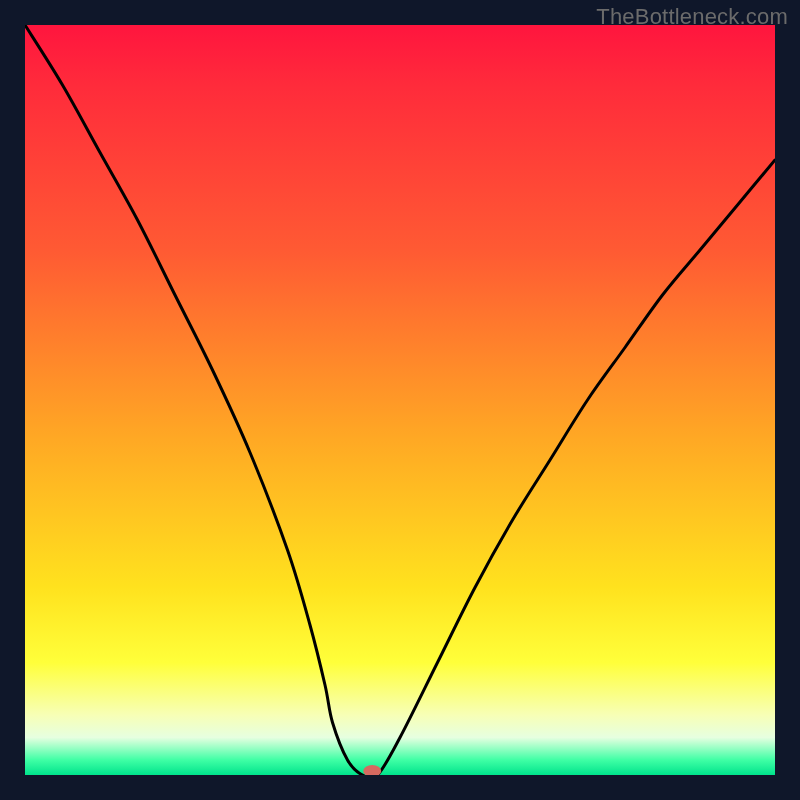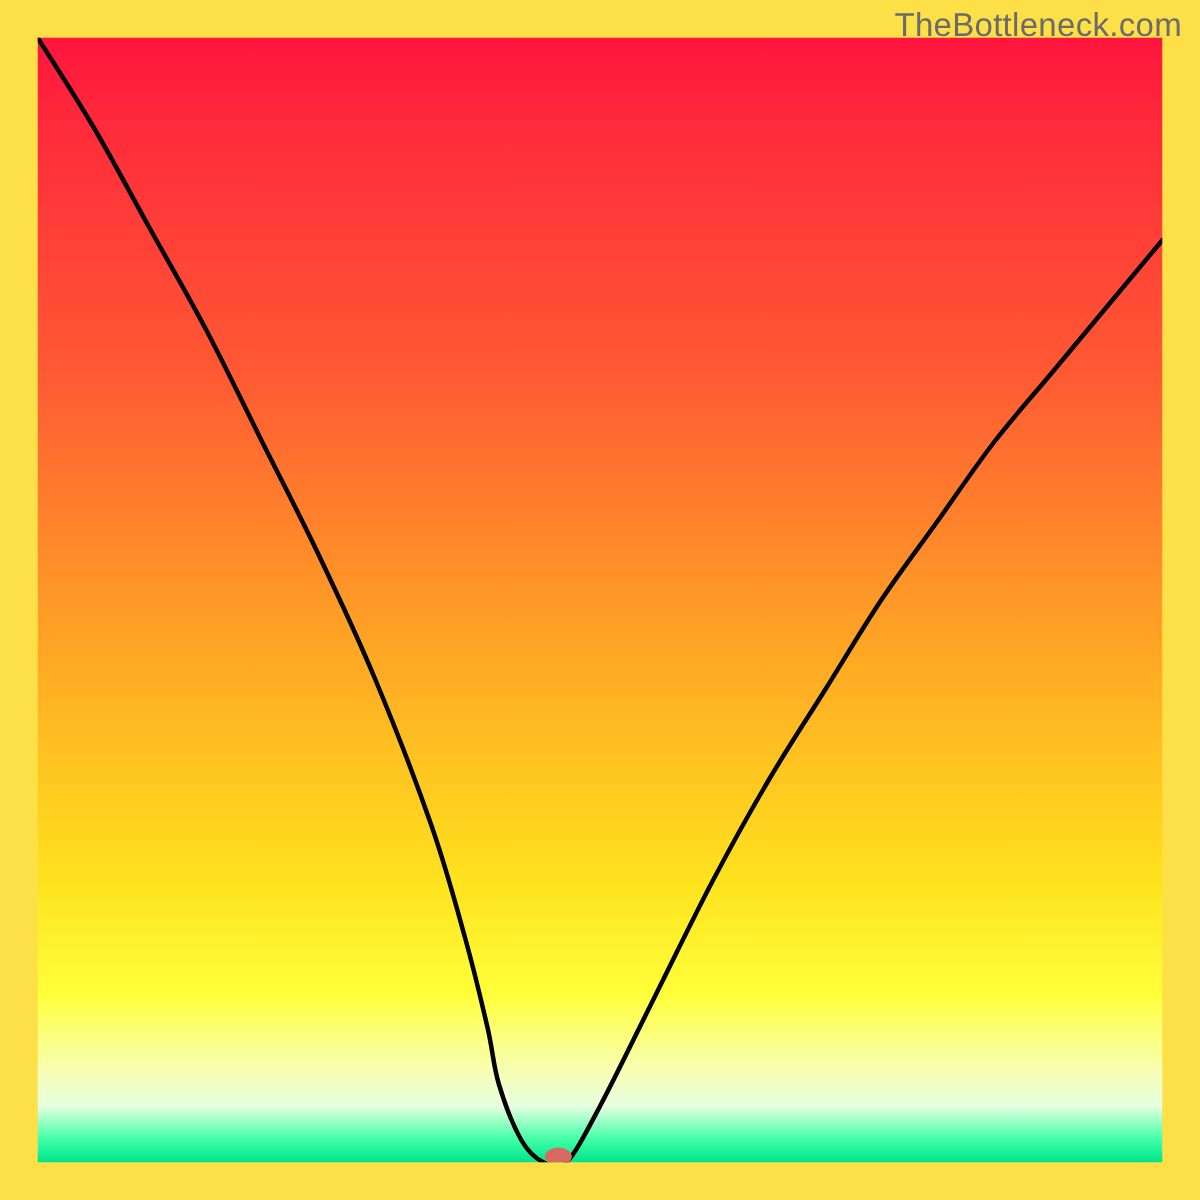--- a/index.html
+++ b/index.html
@@ -8,21 +8,21 @@
     width: 800px;
     height: 800px;
     background: #000;
     overflow: hidden;
     font-family: Arial, Helvetica, sans-serif;
   }
   .frame {
     position: relative;
     width: 800px;
     height: 800px;
-    background: #fde047;
+    background: #0f172a;
   }
   .watermark {
     position: absolute;
     top: 4px;
     right: 12px;
     color: #6b6b6b;
     font-size: 22px;
     font-weight: 500;
     letter-spacing: 0.2px;
     z-index: 10;

